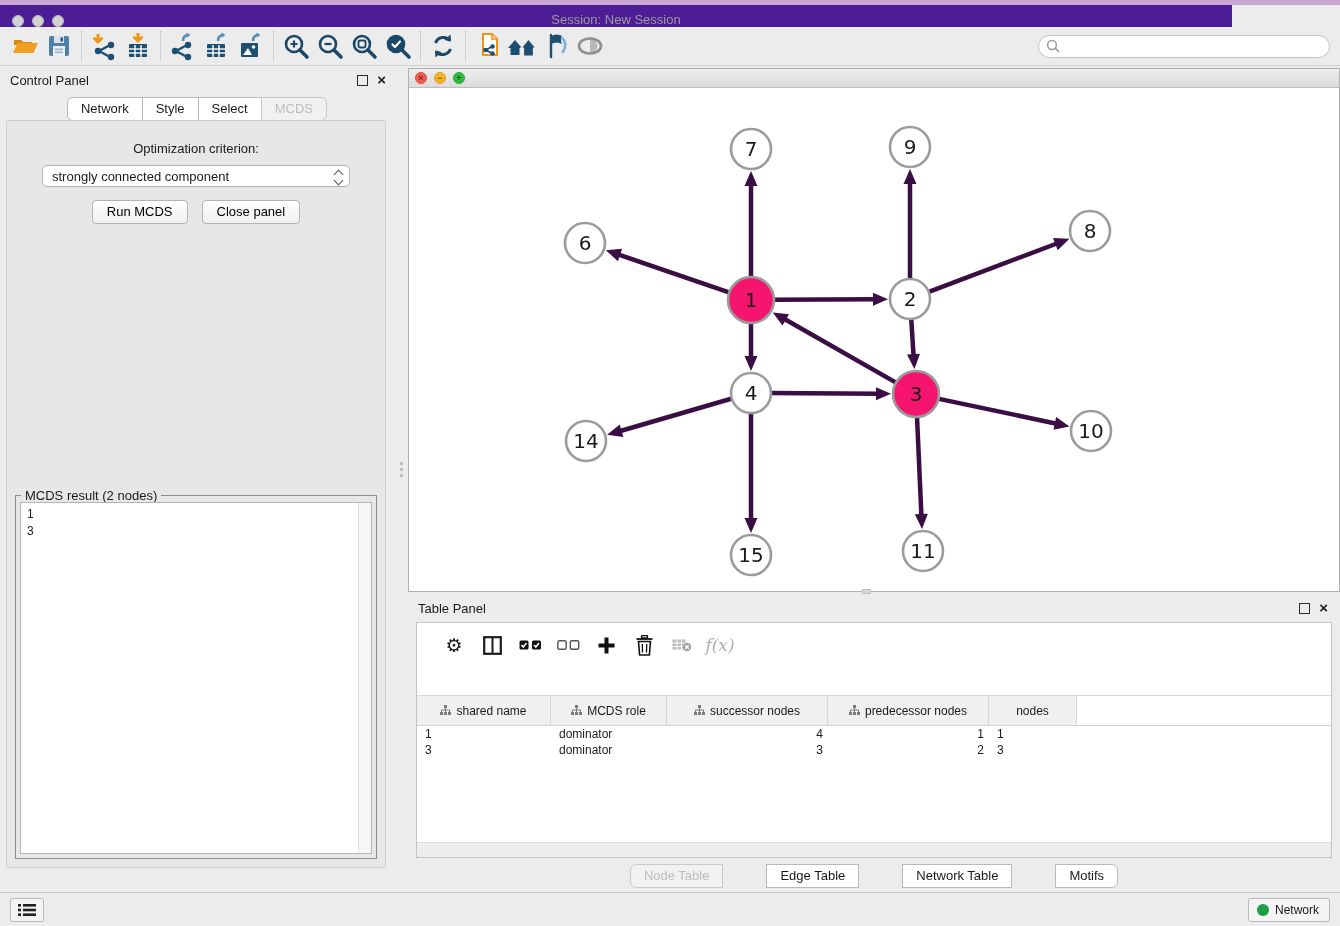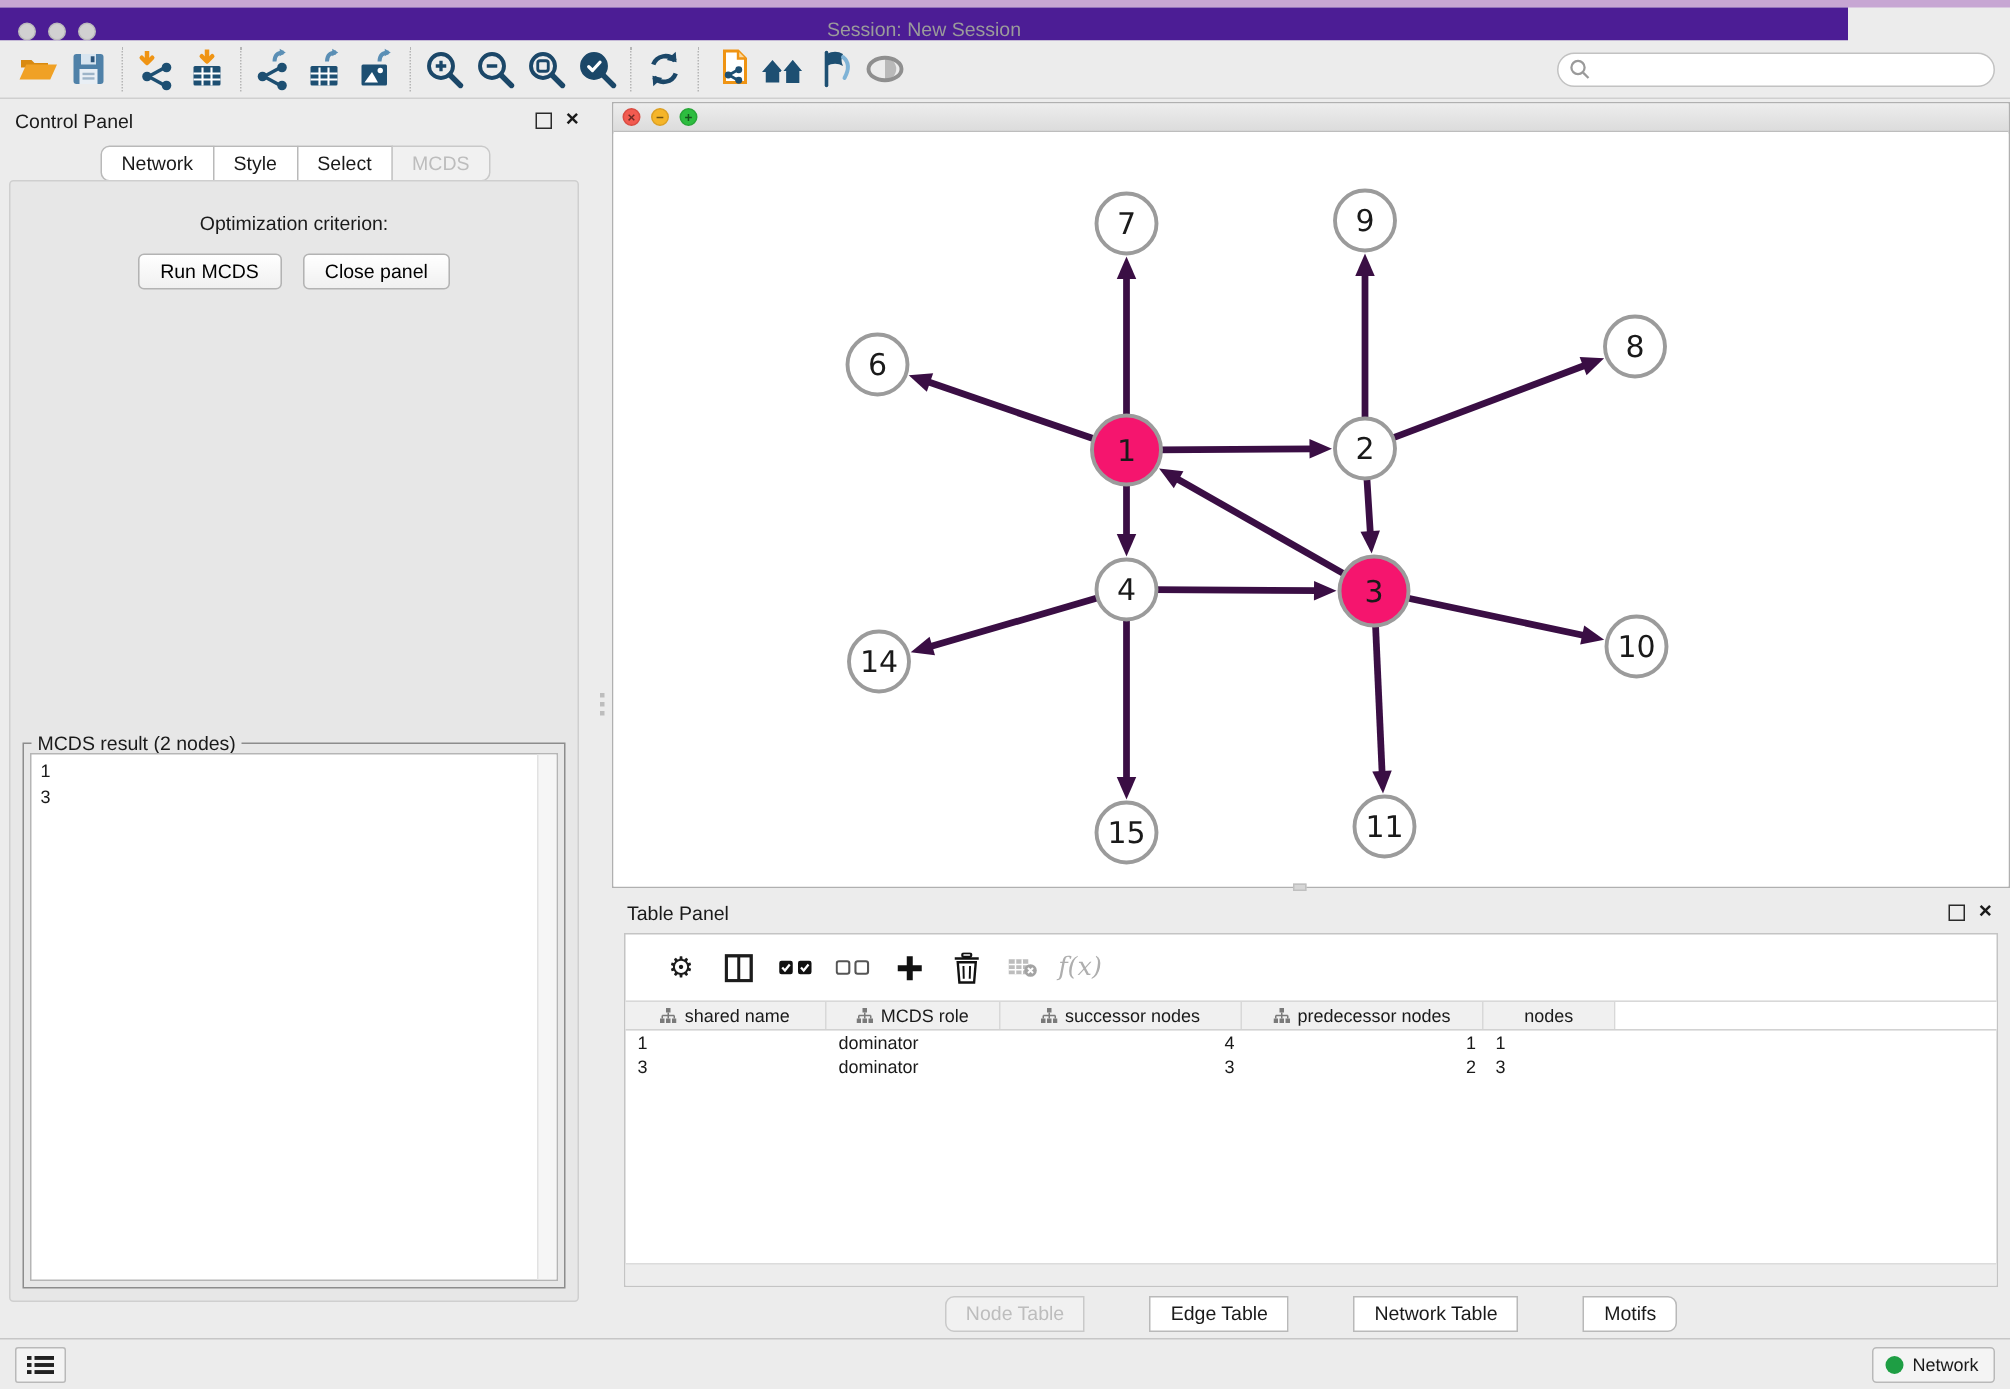--- a/index.html
+++ b/index.html
@@ -67,21 +67,21 @@
   .h-splitter { position:absolute; left:862px; top:589px; width:9px; height:5px; background:#d6d6d6; border:1px solid #c0c0c0; }
 
   
   .table-panel { position:absolute; left:408px; top:596px; width:932px; height:292px; background:#ececec; }
   .tp-float { right:30px; } .tp-close { right:12px; }
   .tp-card { position:absolute; left:8px; right:8px; top:26px; height:236px; background:#fff; border:1px solid #c4c4c4; }
   .tp-toolbar { height:44px; display:flex; align-items:center; padding-left:18px; gap:0; }
   .tp-ic { width:38px; display:flex; align-items:center; justify-content:center; }
   .gear-glyph { font-family:"DejaVu Sans",sans-serif; font-size:19px; color:#1c1c1c; }
   .fx-glyph { font-family:"DejaVu Serif",serif; font-style:italic; font-size:17px; color:#aeaeae; }
-  .tbl-head { display:flex; height:20px; border-top:1px solid #d8d8d8; border-bottom:1px solid #d2d2d2; background:#f0f0f0; font-size:12px; }
+  .tbl-head { display:flex; height:31px; border-top:1px solid #d8d8d8; border-bottom:1px solid #d2d2d2; background:#f0f0f0; font-size:12px;margin-top:28px; }
   .hcell { display:flex; align-items:center; justify-content:center; gap:5px; border-right:1px solid #d8d8d8; color:#1a1a1a; }
   .hfill { flex:1; background:#fff; border-bottom:0; }
   .tbl-rows { font-size:12px; }
   .trow { display:flex; height:16px; align-items:center; }
   .tcell { overflow:hidden; white-space:nowrap; }
   .tcell.left { text-align:left; padding-left:8px; }
   .tcell.right { text-align:right; padding-right:5px; }
   .tp-footer { position:absolute; left:0; right:0; bottom:0; height:15px; background:#ededed; border-top:1px solid #dcdcdc; }
   .tp-tabs { position:absolute; left:0; right:0; top:268px; display:flex; justify-content:center;gap:44px; }
 
@@ -286,20 +286,27 @@
     <span class="close-ic cp-close">×</span>
   </div>
   <div class="cp-tabs">
     <span class="tab-seg first">Network</span>
     <span class="tab-seg">Style</span>
     <span class="tab-seg">Select</span>
     <span class="tab-seg last disabled">MCDS</span>
   </div>
   <div class="cp-card">
     <div class="opt-label">Optimization criterion:</div>
+    <div class="dropdown">
+      <span>strongly connected component</span>
+      <span class="dd-stepper">
+          <span class="chev up"></span>
+          <span class="chev dn"></span>
+        </span>
+    </div>
     <div class="btn-row">
       <button class="push-btn">Run MCDS</button>
       <button class="push-btn">Close panel</button>
     </div>
     <div class="result-group">
       <span class="result-legend">MCDS result (2 nodes)</span>
       <div class="result-inner">
         <div class="result-lines" id="mcds-lines">
             <div>1</div>
             <div>3</div>

